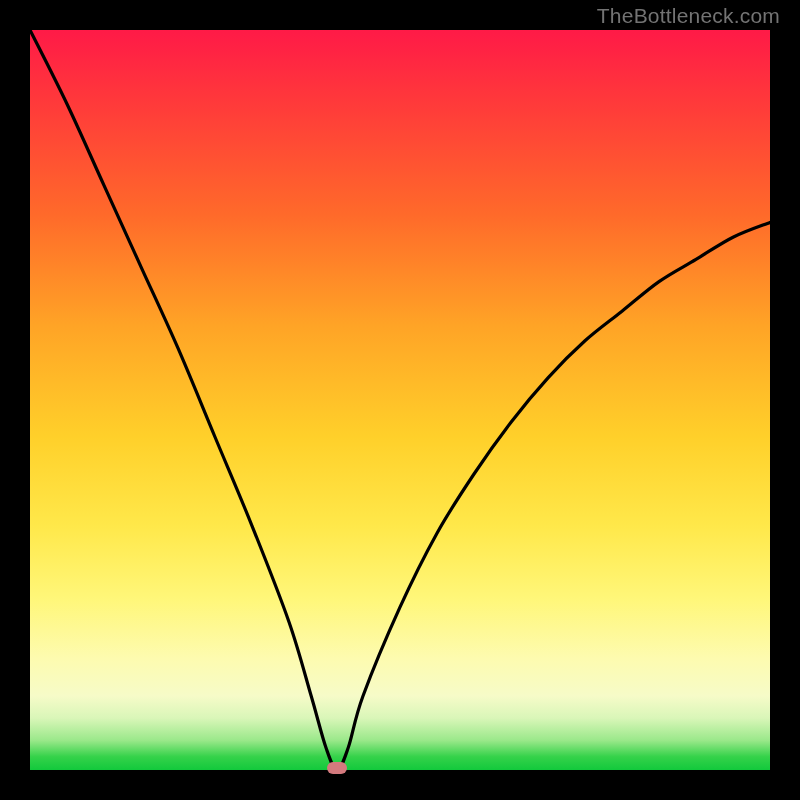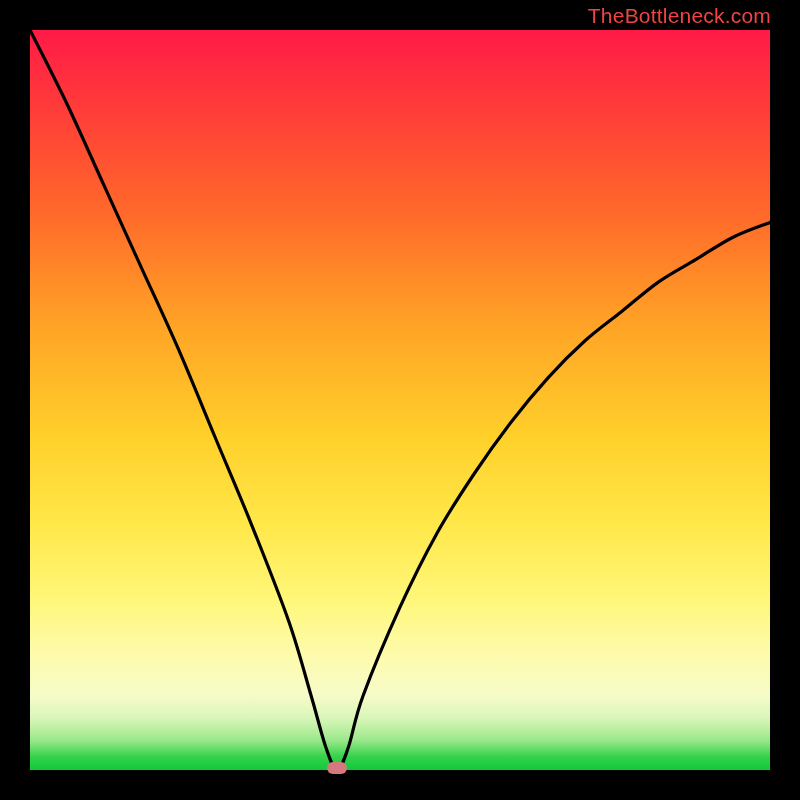--- a/index.html
+++ b/index.html
@@ -38,22 +38,22 @@
       #f6fbc8 90%,
       #d9f6b8 93%,
       #9ae88a 96%,
       #35d24a 98.2%,
       #12c93c 100%
     );
   }
   .watermark {
     position: absolute;
     top: 4px;
-    right: 29px;
-    color: #ef4444;
+    right: 20px;
+    color: #737373;
     font-size: 21px;
     letter-spacing: 0.2px;
     font-weight: 500;
   }
   .curve-svg {
     position: absolute;
     top: 0;
     left: 0;
     width: 740px;
     height: 740px;

